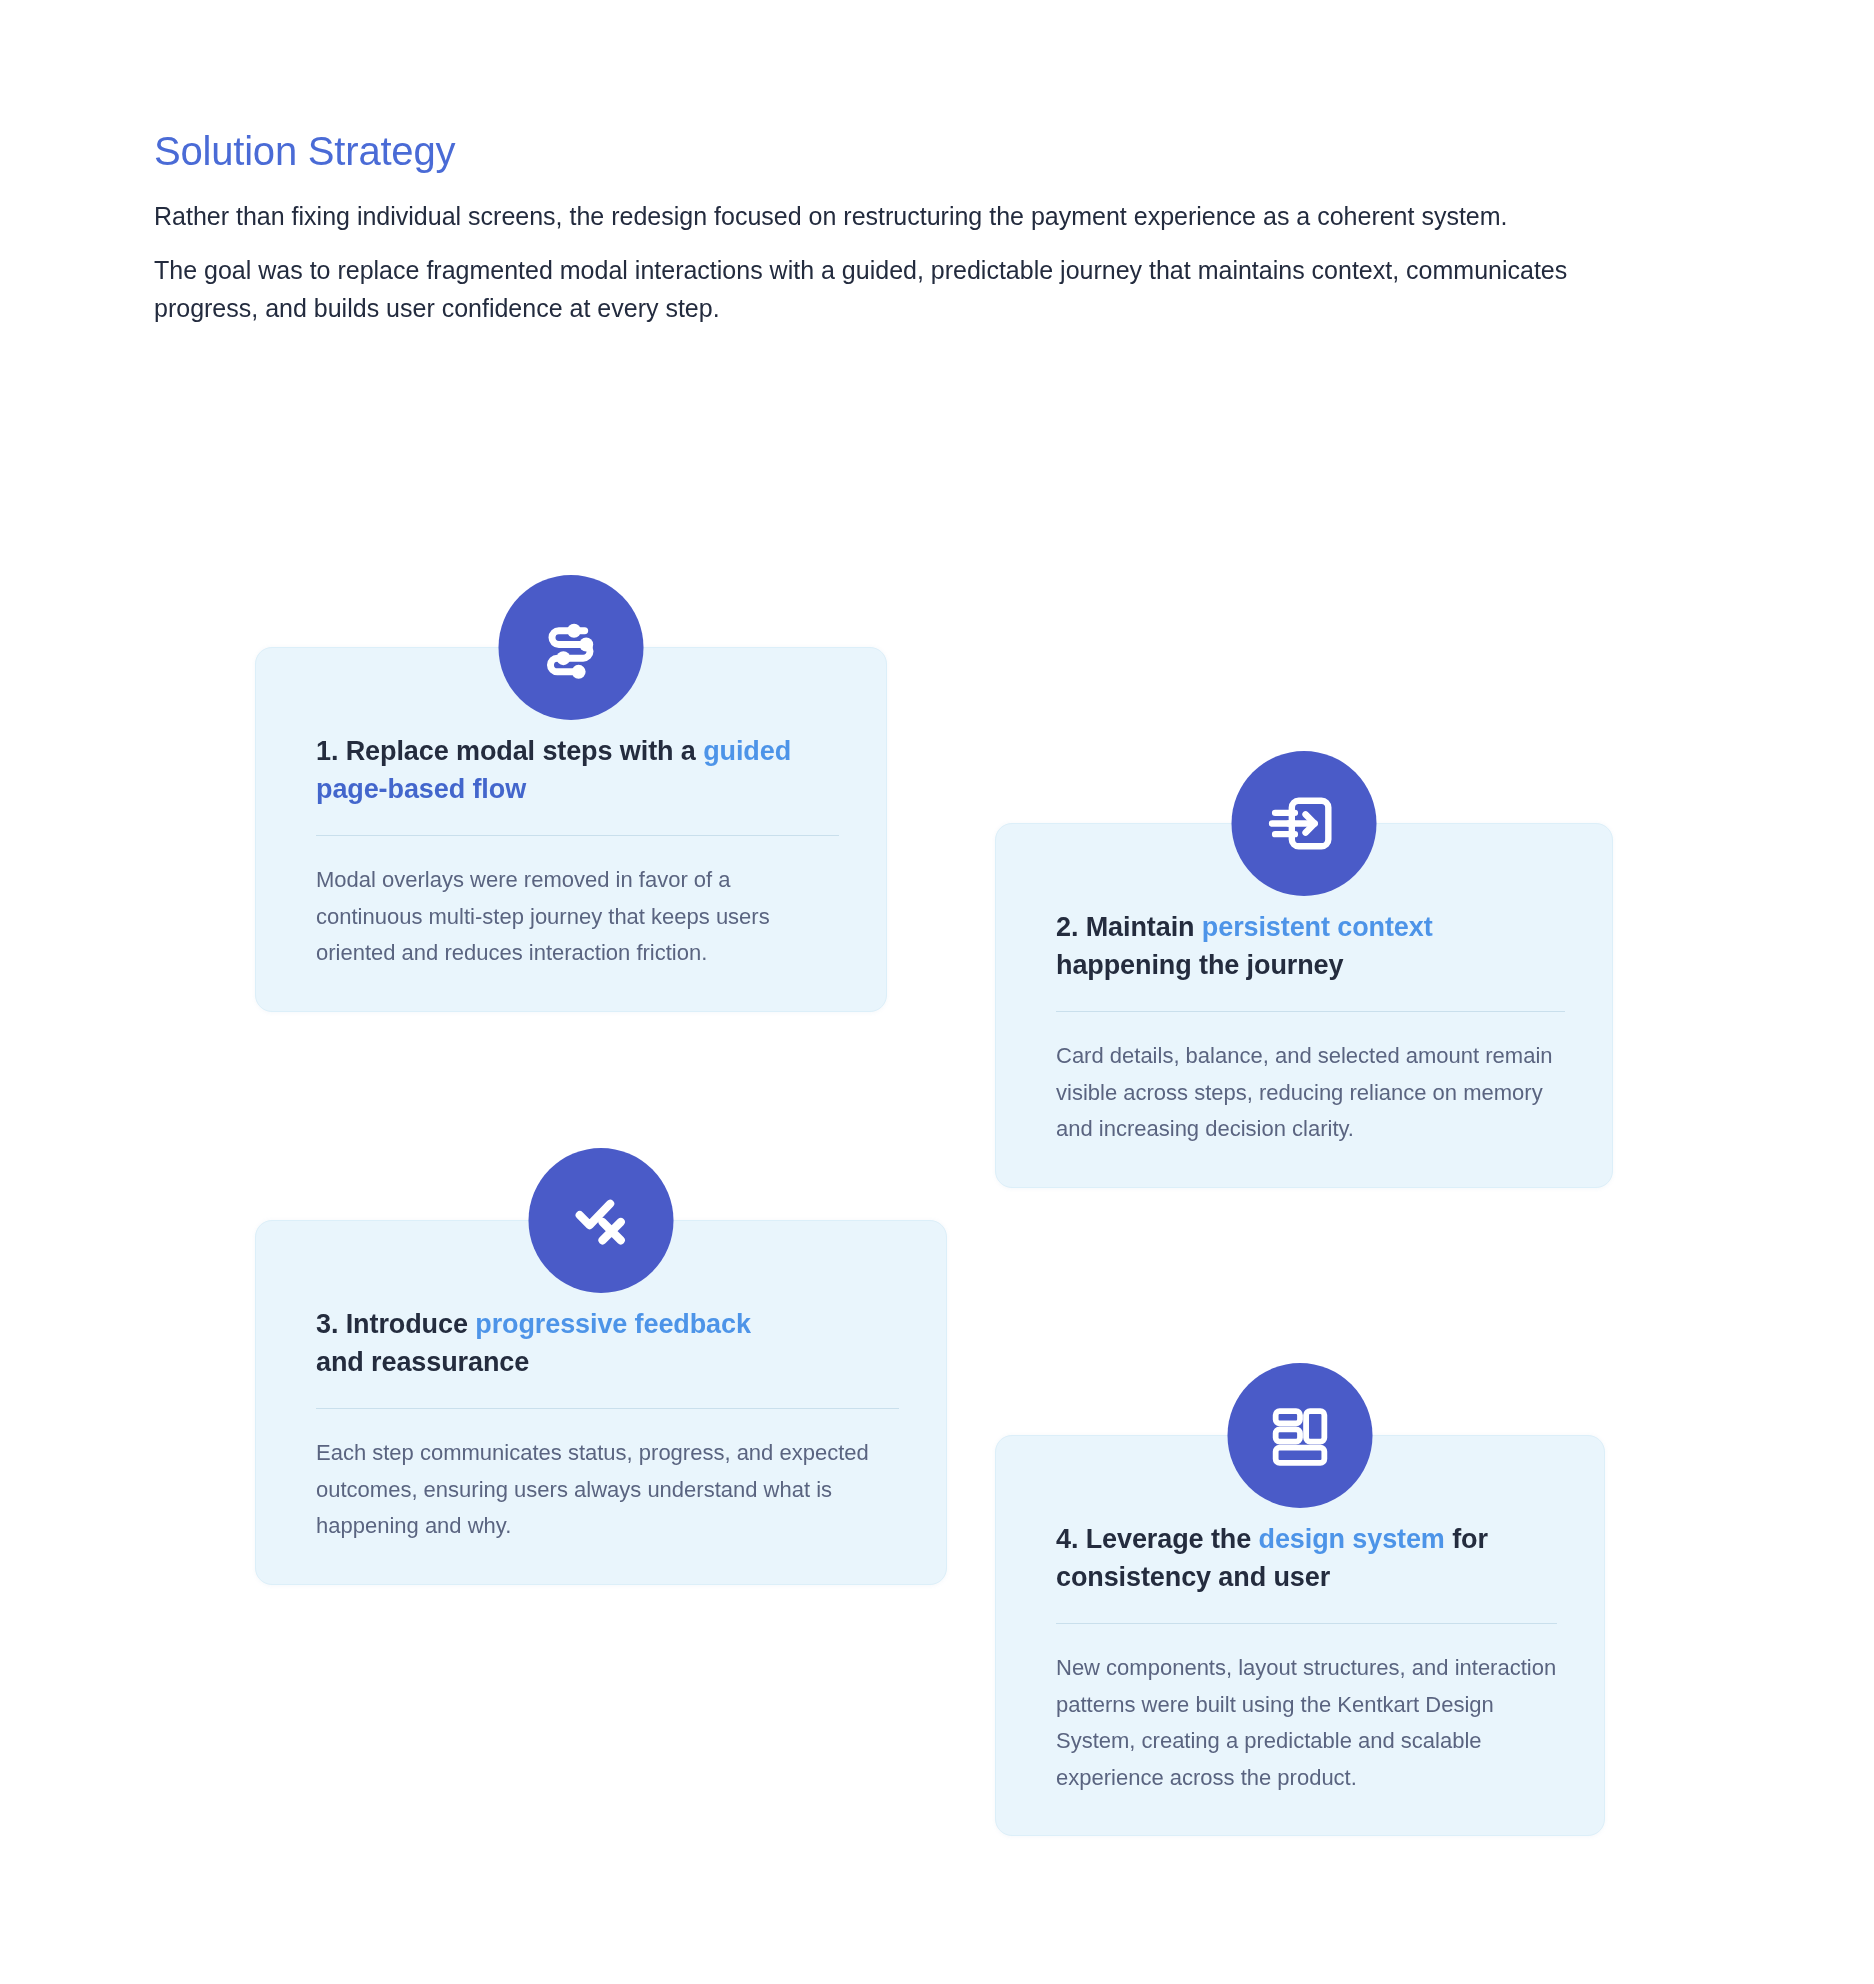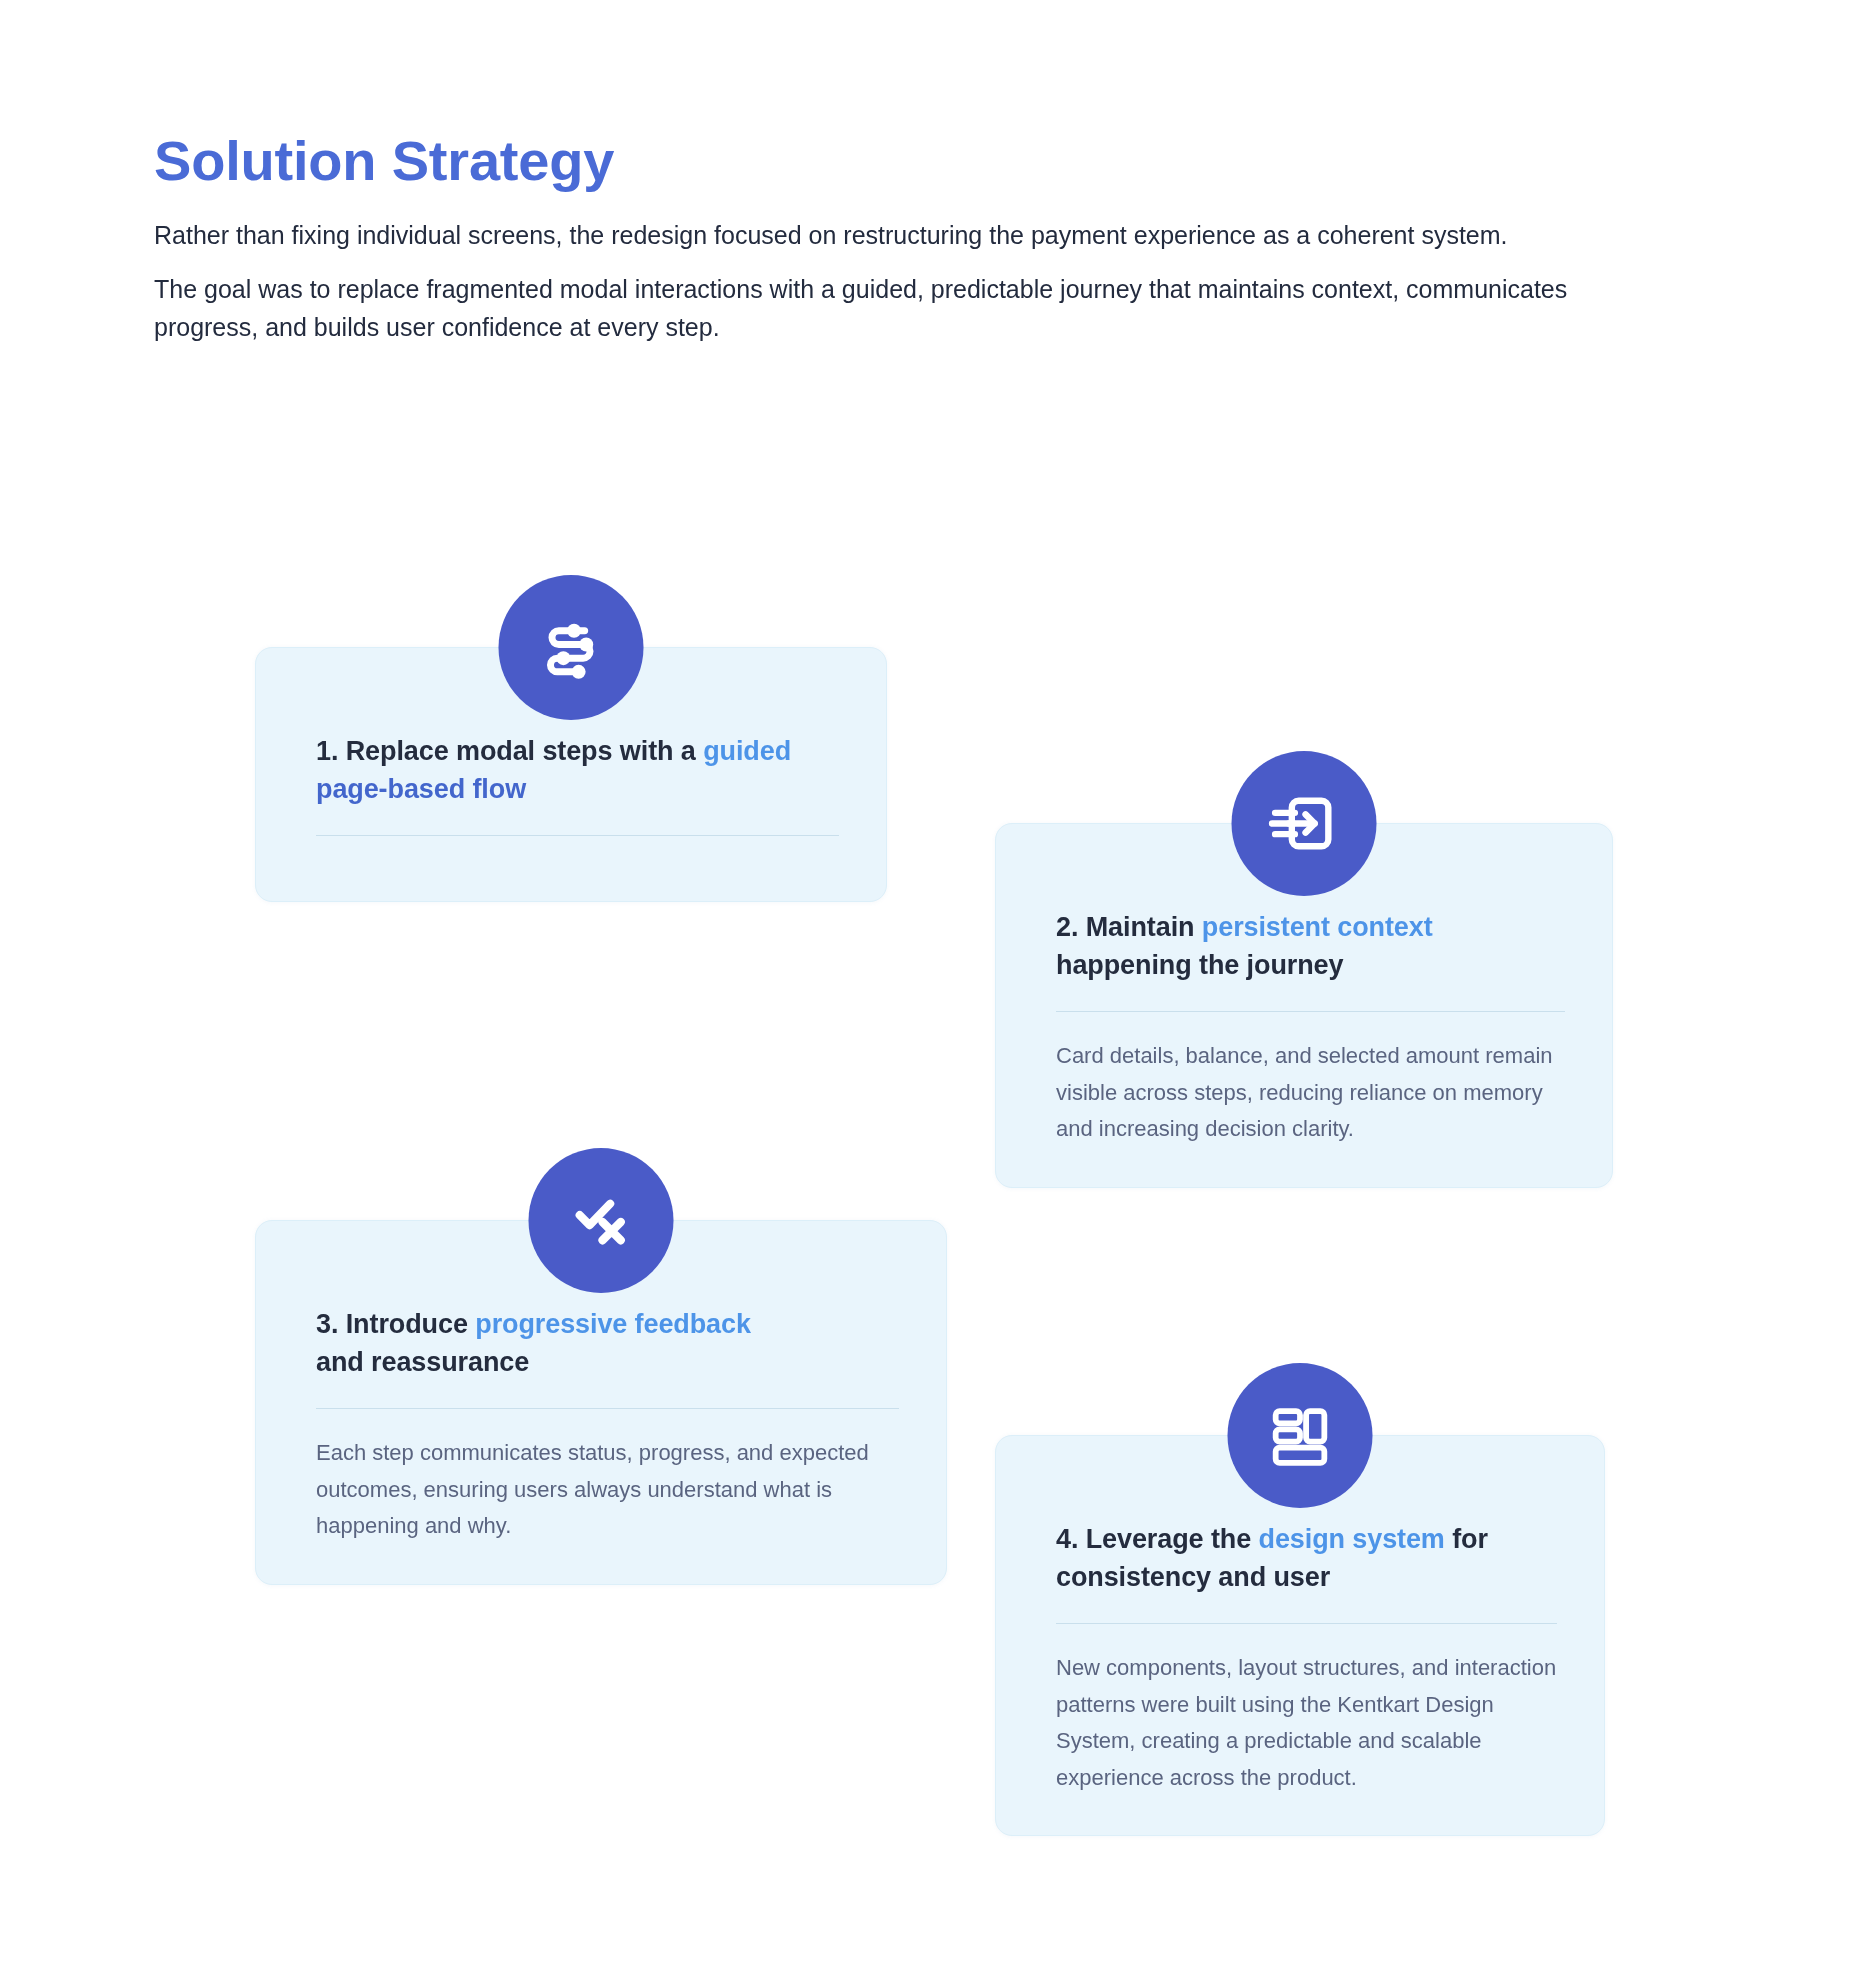--- a/index.html
+++ b/index.html
@@ -22,23 +22,23 @@
 
   
   .intro {
     position: absolute;
     left: 154px;
     top: 128px;
     width: 1460px;
   }
 
   .page-title {
-    font-size: 56px;
+    font-size: 40px;
     line-height: 1.18;
-    font-weight: 700;
+    font-weight: 400;
     color: #4A6BD6;
     letter-spacing: -0.2px;
   }
 
   .intro-para {
     margin-top: 22px;
     font-size: 25px;
     line-height: 1.52;
     color: #232B3E;
     font-weight: 400;
@@ -133,20 +133,21 @@
             <circle cx="34" cy="22" r="4.6" fill="#FFFFFF"></circle>
             <circle cx="19" cy="31" r="4.6" fill="#FFFFFF"></circle>
             <circle cx="29" cy="40" r="4.6" fill="#FFFFFF"></circle>
           </svg>
         </div>
         <div class="card-heading">
           <span>1. Replace modal steps with a </span><span class="accent">guided</span><br>
           <span class="accent-deep">page-based flow</span>
         </div>
         <hr class="card-divider">
+        <p class="card-body">Modal overlays were removed in favor of a continuous multi-step journey that keeps users oriented and reduces interaction friction.</p>
       </div>
     </div>
 
     <div class="card-slot slot-2">
       <div class="card">
         <div class="card-icon">
           <svg viewBox="0 0 48 48" fill="none" xmlns="http://www.w3.org/2000/svg">
             <rect x="16" y="9" width="24" height="30" rx="4.5" stroke="#FFFFFF" stroke-width="4.2"></rect>
             <path d="M5 17h13M3 24h14M5 31h13" stroke="#FFFFFF" stroke-width="4.2" stroke-linecap="round"></path>
             <path d="M25 18l6 6-6 6" stroke="#FFFFFF" stroke-width="4.2" stroke-linecap="round" stroke-linejoin="round"></path>

